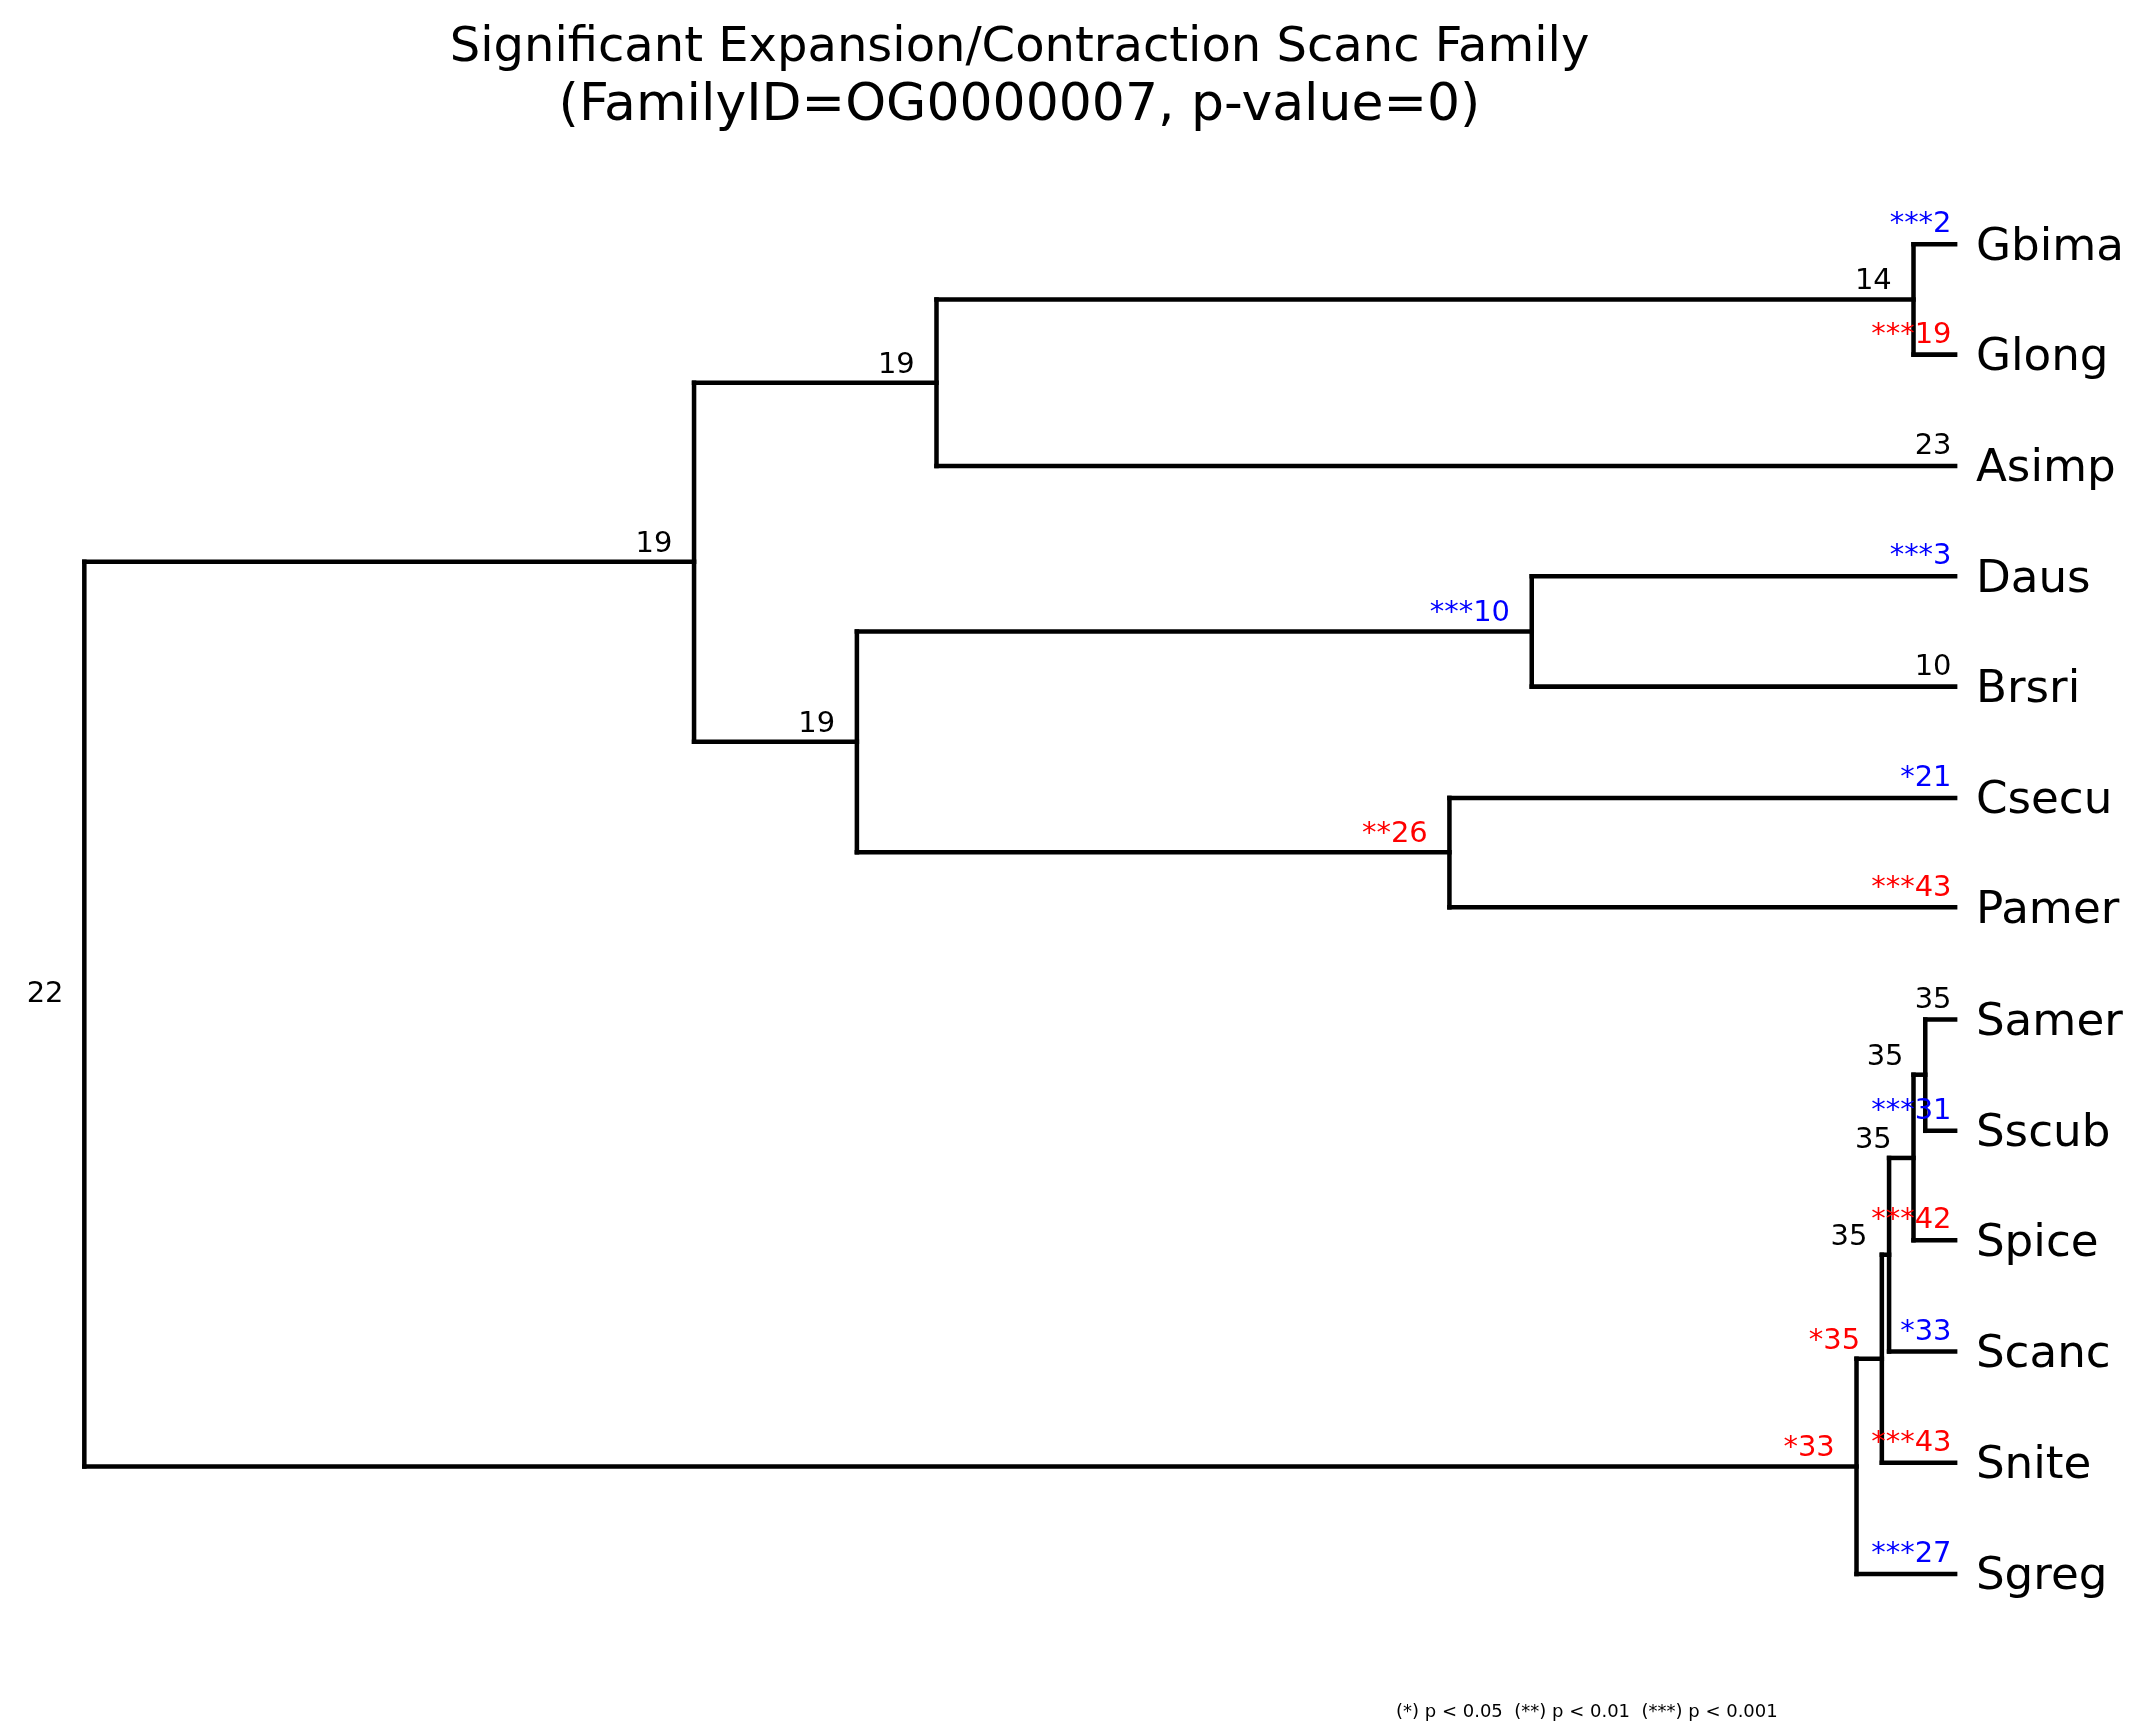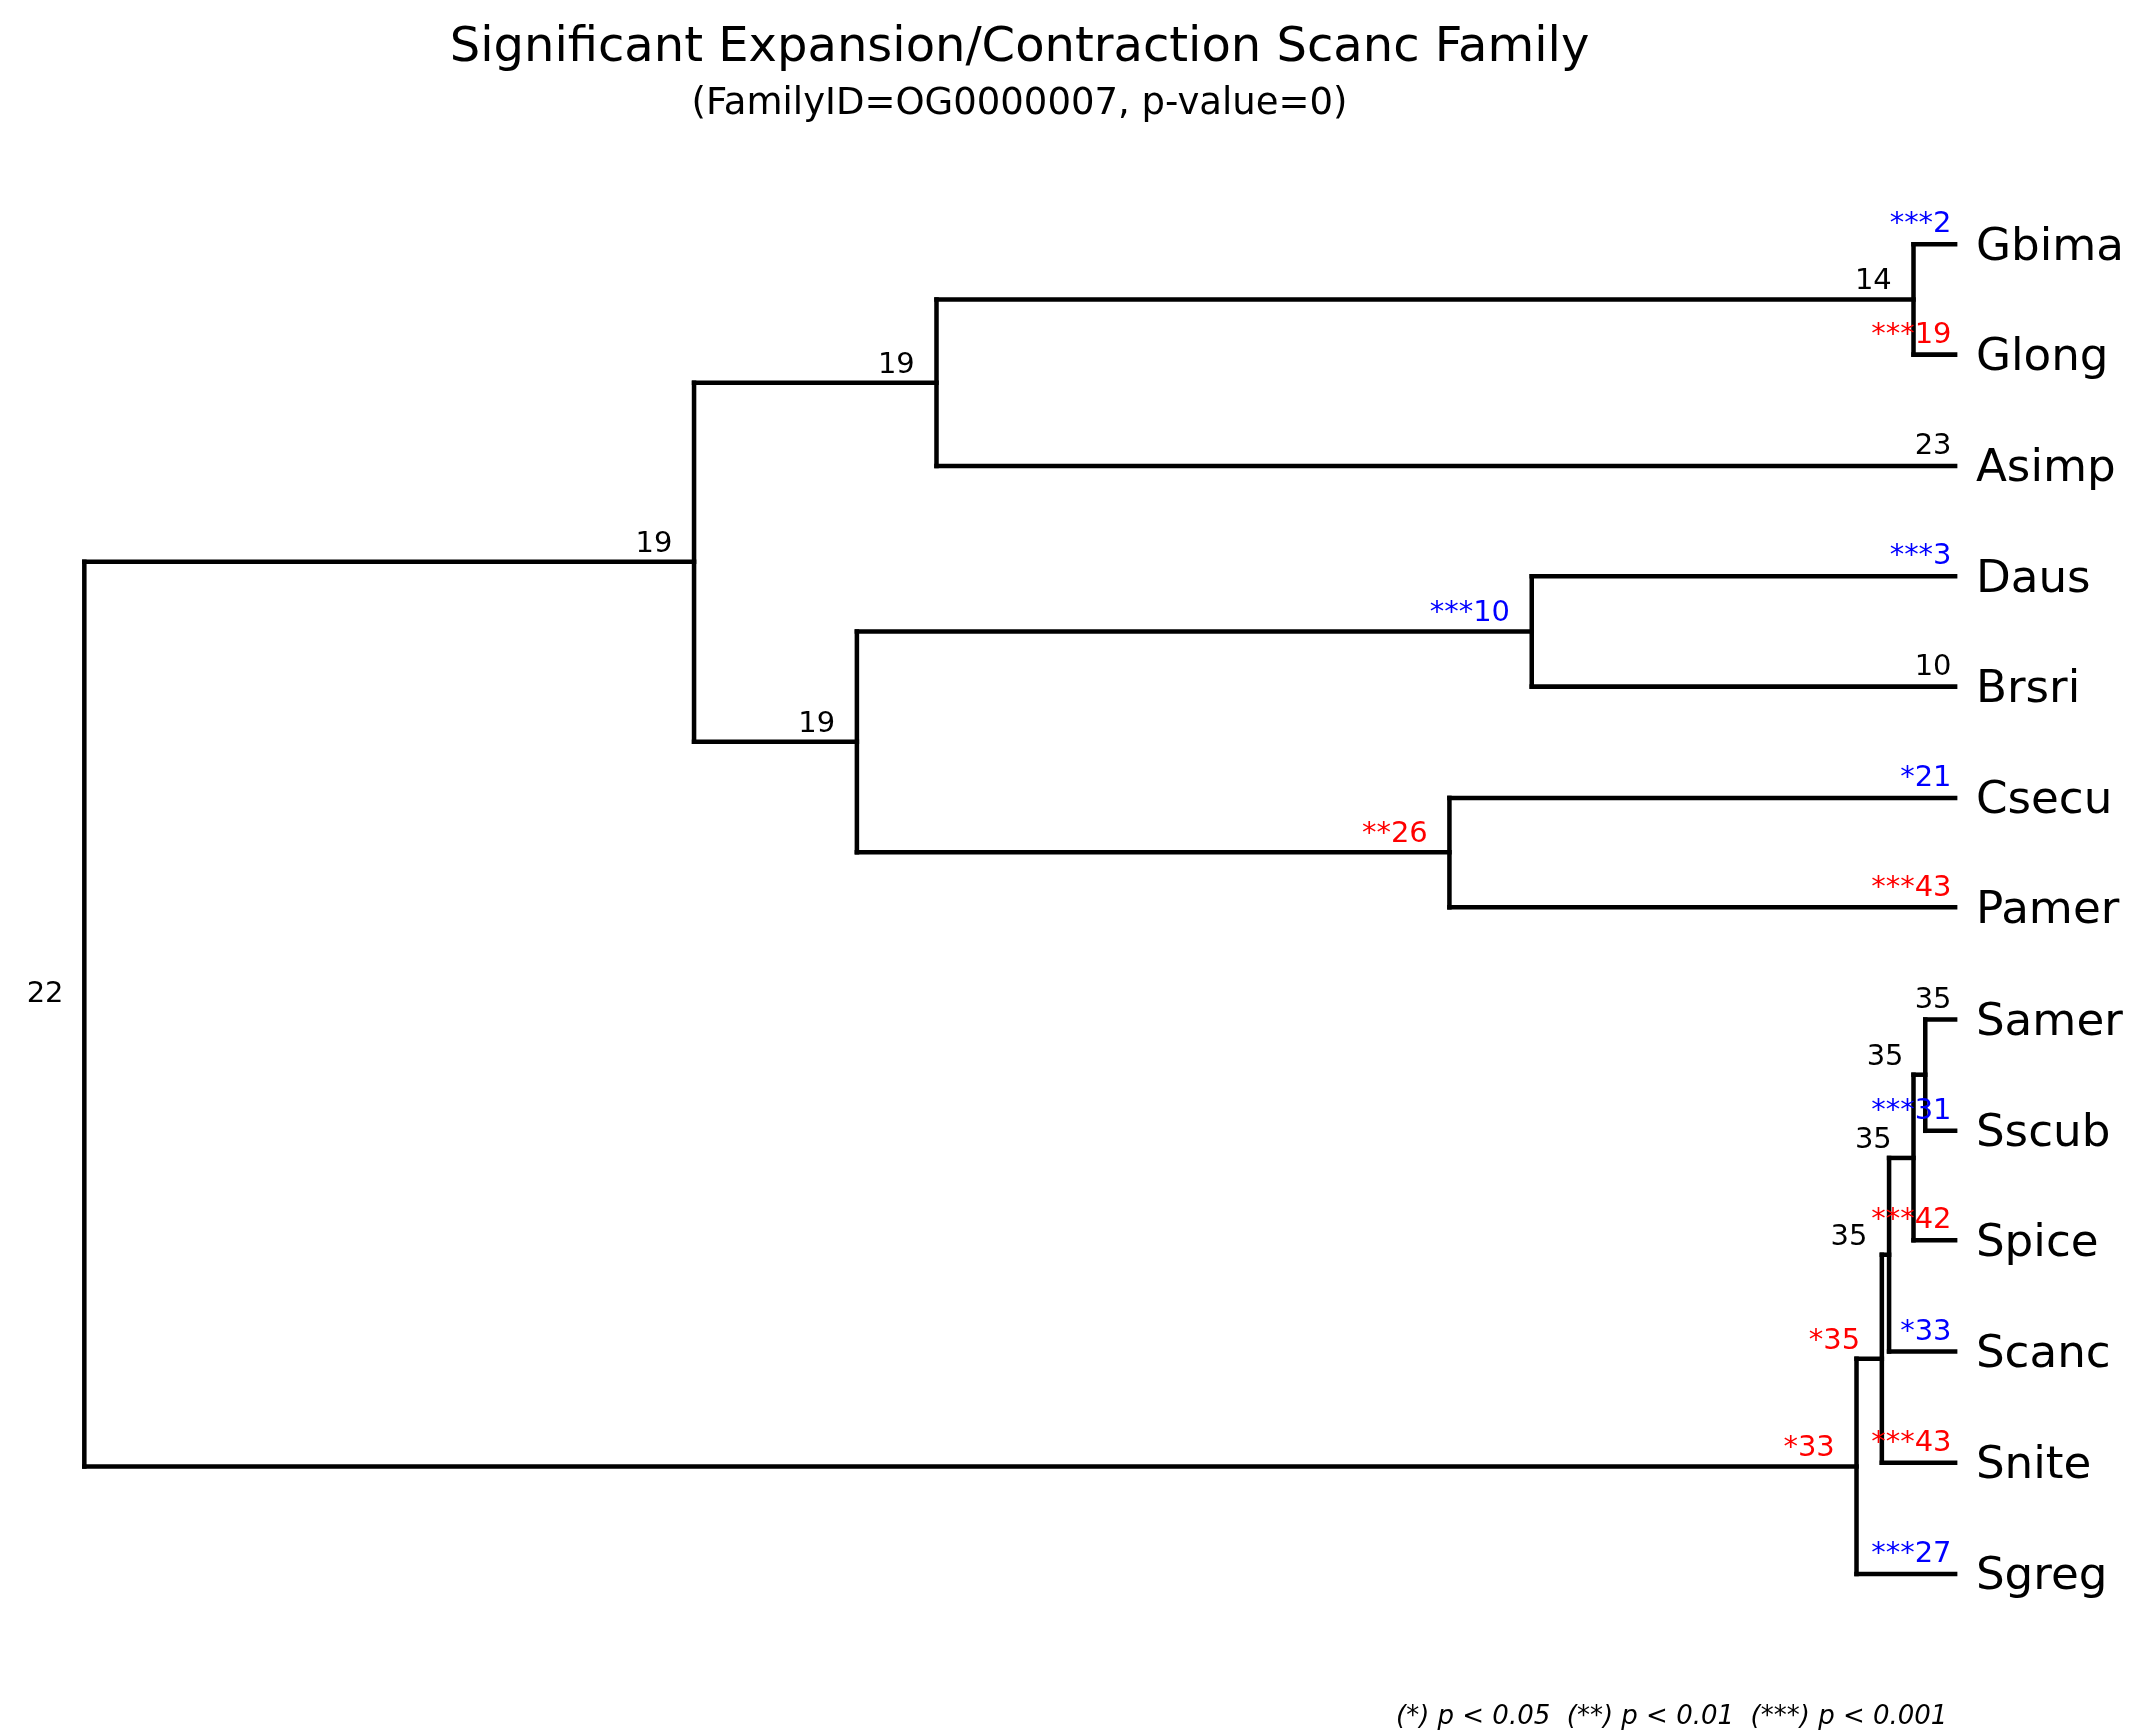--- a/index.html
+++ b/index.html
@@ -1,22 +1,22 @@
 <!DOCTYPE html>
 <html style="font-size:14.5px"><head>
 <meta charset="utf-8">
 <style>
   html,body{margin:0;padding:0;background:#ffffff;}
   #figure{position:relative;width:2148px;height:1736px;background:#ffffff;overflow:hidden;
           font-family:"DejaVu Sans","Liberation Sans",sans-serif;}
   #title-block{position:absolute;top:14.5px;left:0;width:2039px;text-align:center;color:#000;}
   #title-line1{font-size:48px;line-height:58px;}
-  #title-line2{font-size:37px;line-height:58px;}
+  #title-line2{font-size:52px;line-height:58px;}
   #tree-svg{position:absolute;left:0;top:0;}
-  #caption{position:absolute;left:1396px;top:1700px;font-size:26px;color:#000;white-space:pre;font-style:italic;}
+  #caption{position:absolute;left:1396px;top:1700px;font-size:18px;color:#000;white-space:pre;}
   text{font-family:"DejaVu Sans","Liberation Sans",sans-serif;}
 </style>
 </head>
 <body>
 
 <div id="figure">
   <div id="title-block">
     <div id="title-line1">Significant Expansion/Contraction Scanc Family</div>
     <div id="title-line2">(FamilyID=OG0000007, p-value=0)</div>
   </div>

